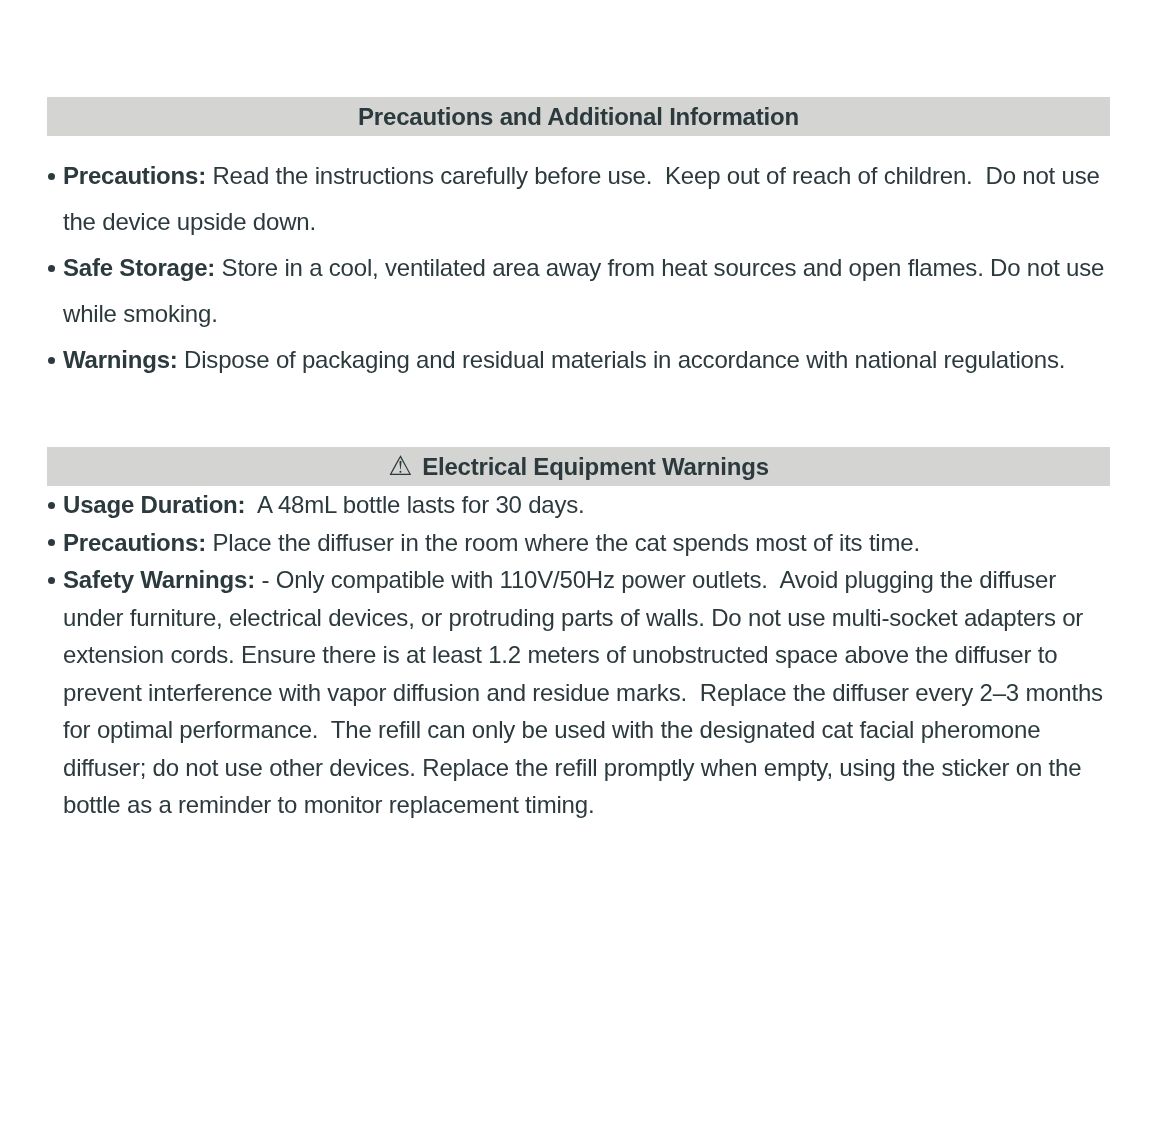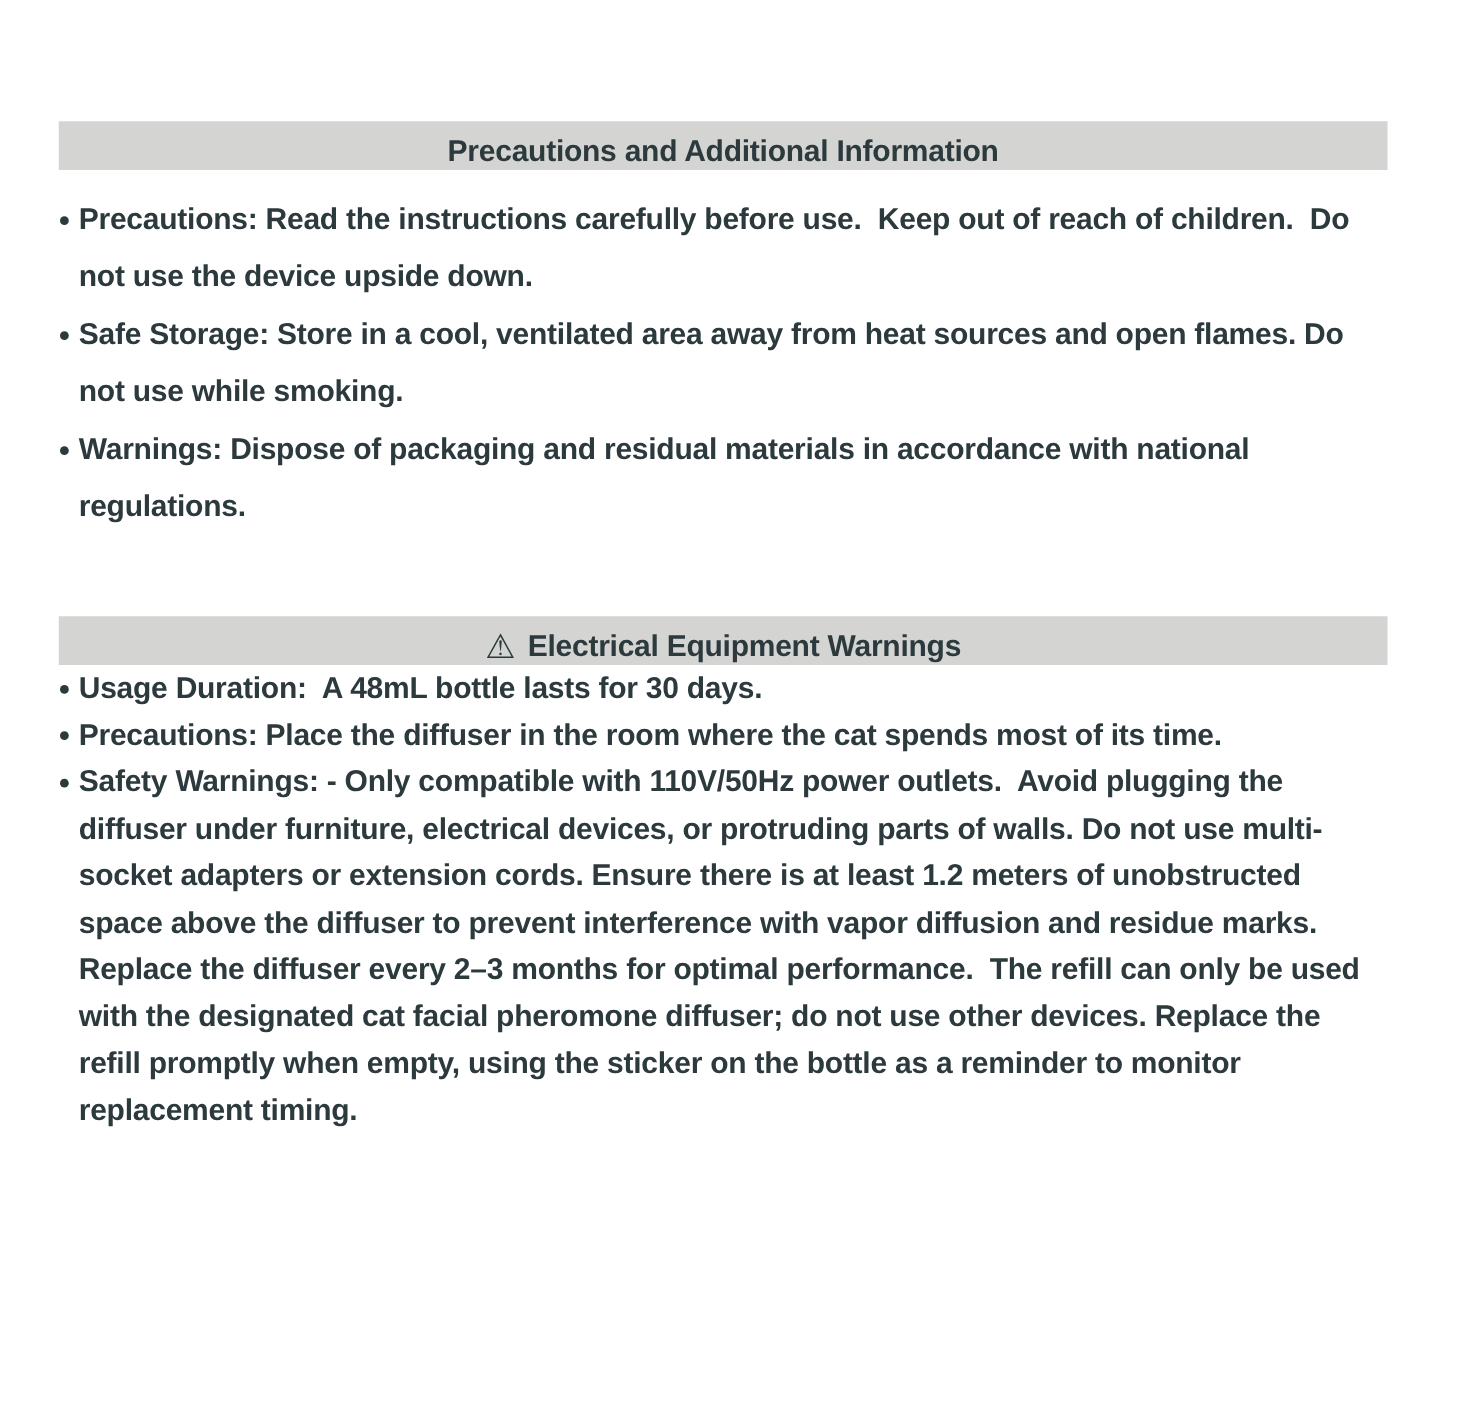--- a/index.html
+++ b/index.html
@@ -17,21 +17,21 @@
   }
   .page {
     padding-top: 97px;
     margin-left: 47px;
     width: 1063px;
   }
   .section-header {
     background: #d4d4d2;
     height: 39px;
     display: flex;
-    align-items: flex-end;
+    align-items: center;
     justify-content: center;
     gap: 10px;
     font-size: 24px;
     font-weight: 700;
     color: #2c3a3e;
   }
   .warn-icon {
     font-family: "DejaVu Sans", sans-serif;
     font-weight: 400;
     font-size: 27px;
@@ -59,21 +59,21 @@
     background: #2c3a3e;
   }
   .list-loose { line-height: 46px; }
   .list-loose li::before { top: 19.5px; }
   .list-loose { margin-top: 17px; }
   .list-tight { line-height: 37.5px; }
   .list-tight li::before { top: 15.5px; }
   .list-tight { }
   .section-electrical { margin-top: 64px; }
   .item-label { font-weight: 700; white-space: pre-wrap; }
-  .item-text { font-weight: 700; white-space: pre-wrap; }
+  .item-text { font-weight: 400; white-space: pre-wrap; }
 </style>
 </head>
 <body>
 
 <div class="page">
 
   <section>
     <header class="section-header">
       <span>Precautions and Additional Information</span>
     </header>

